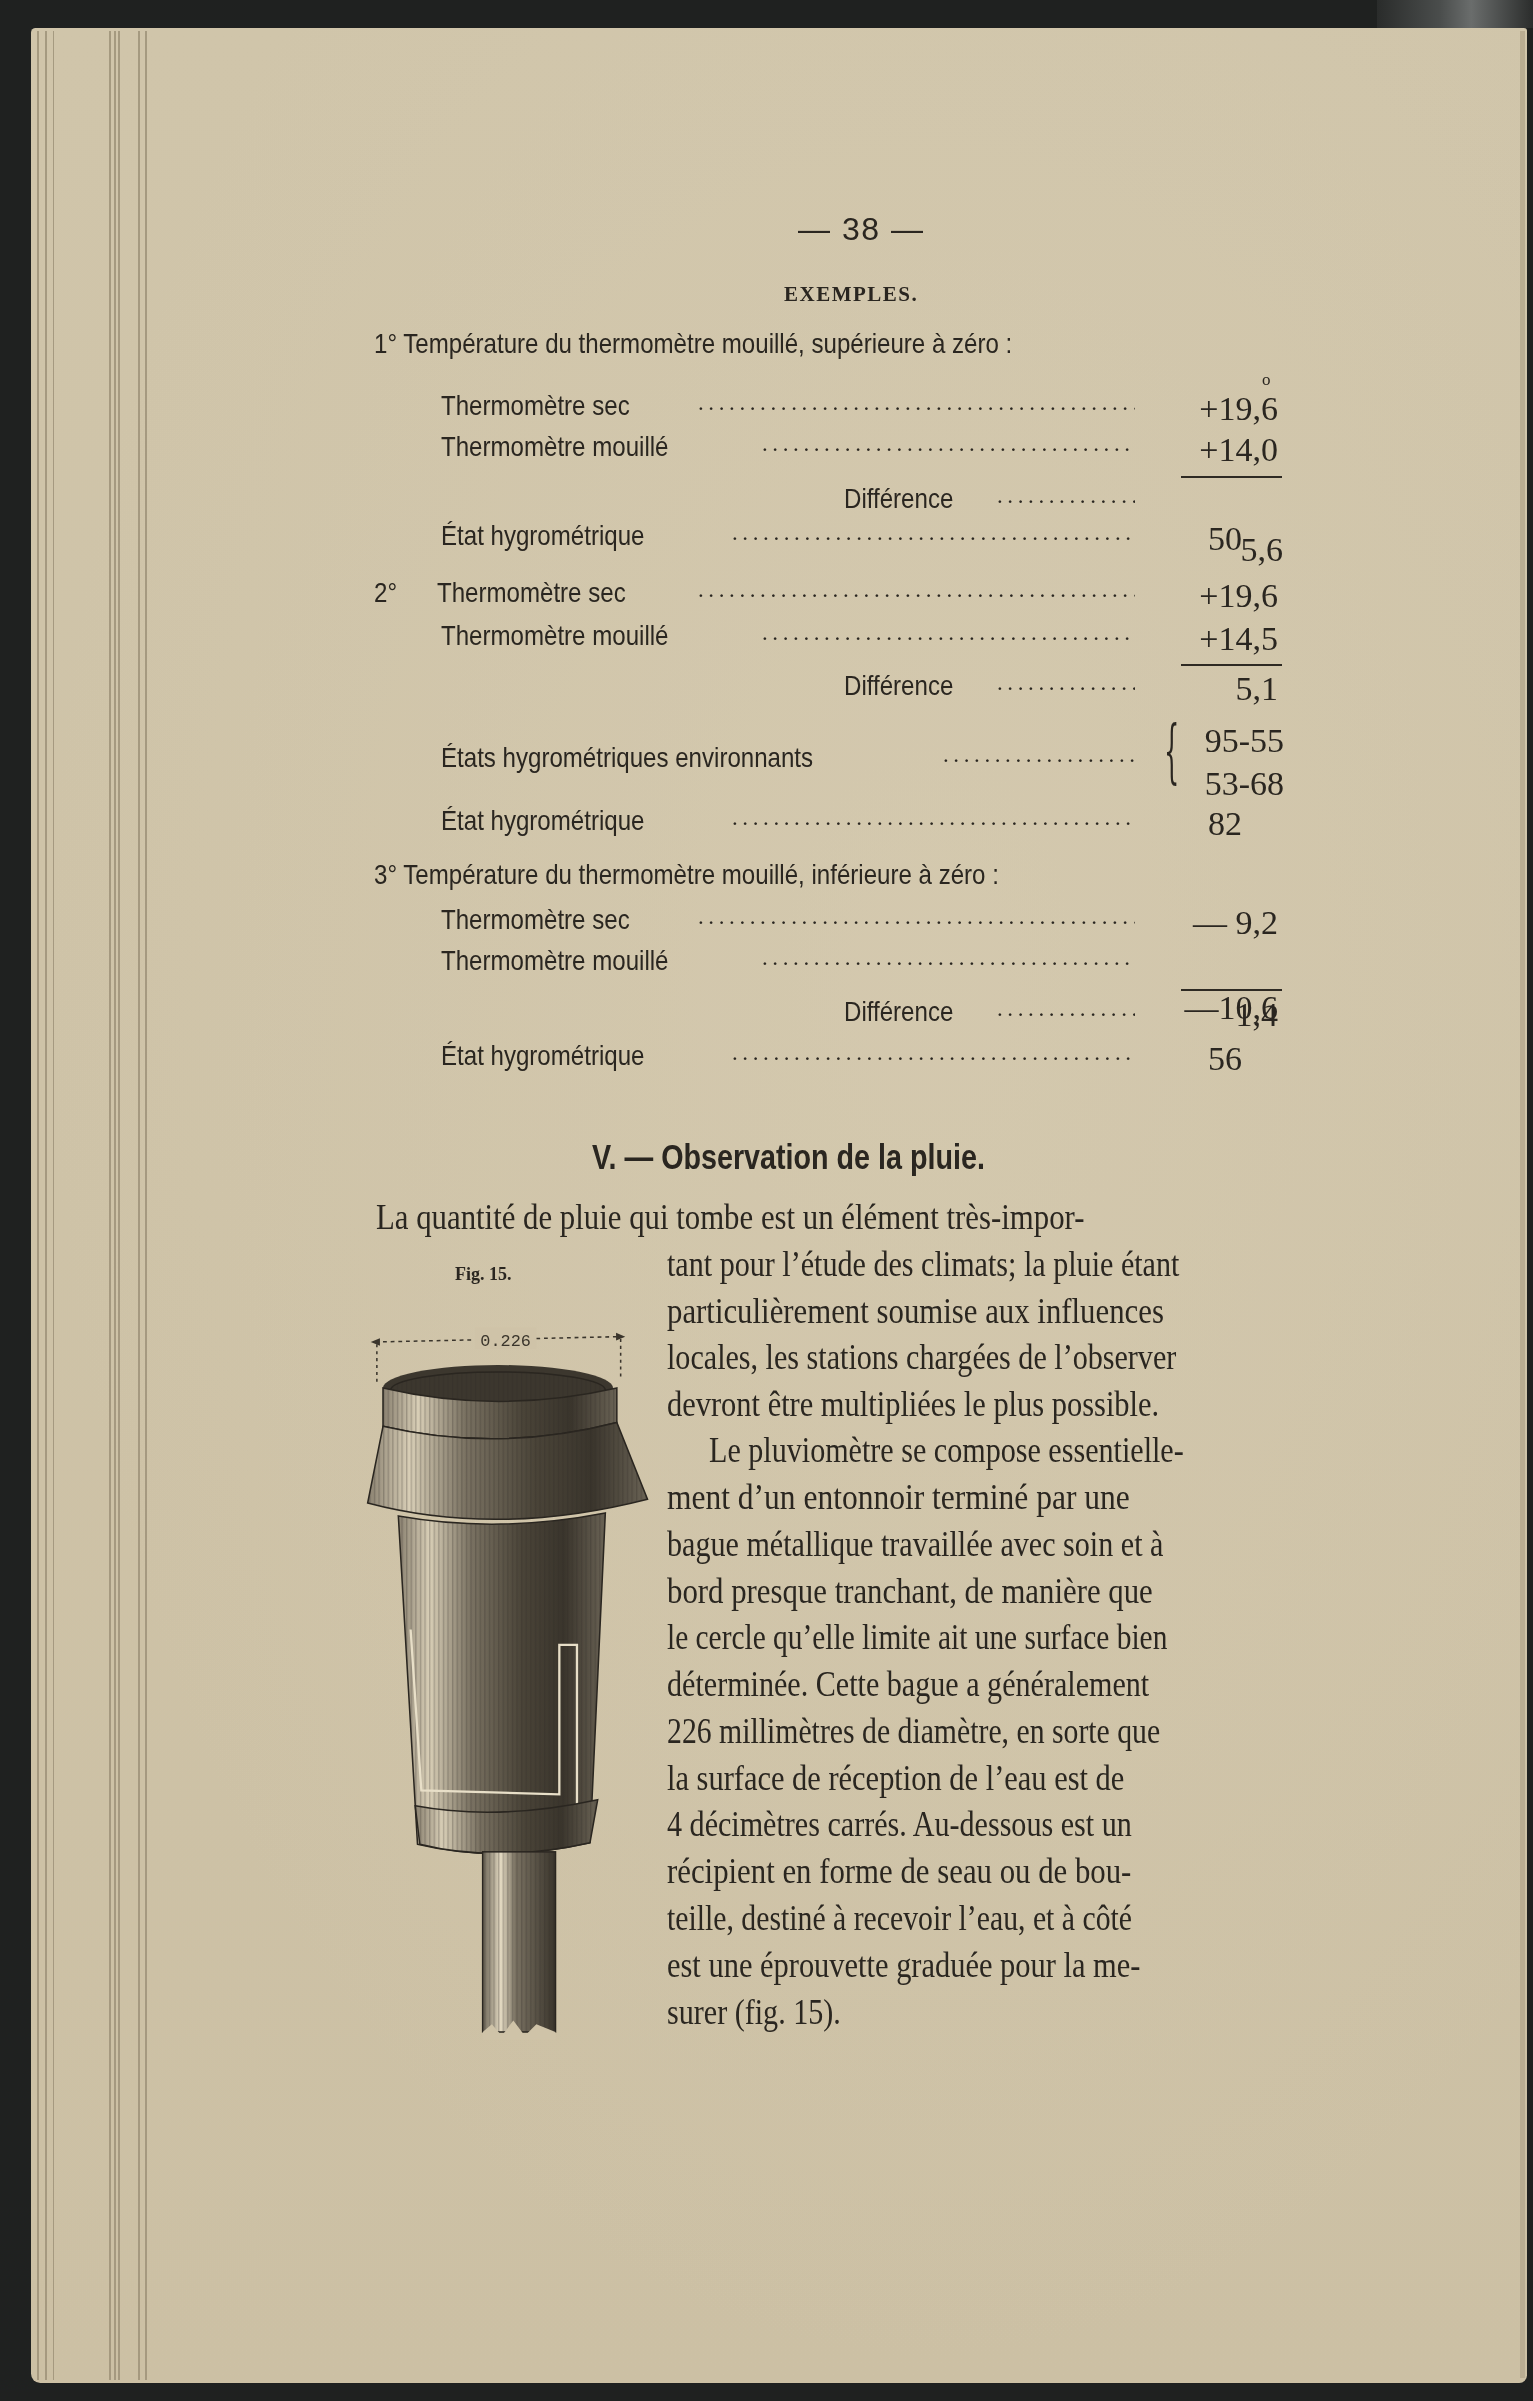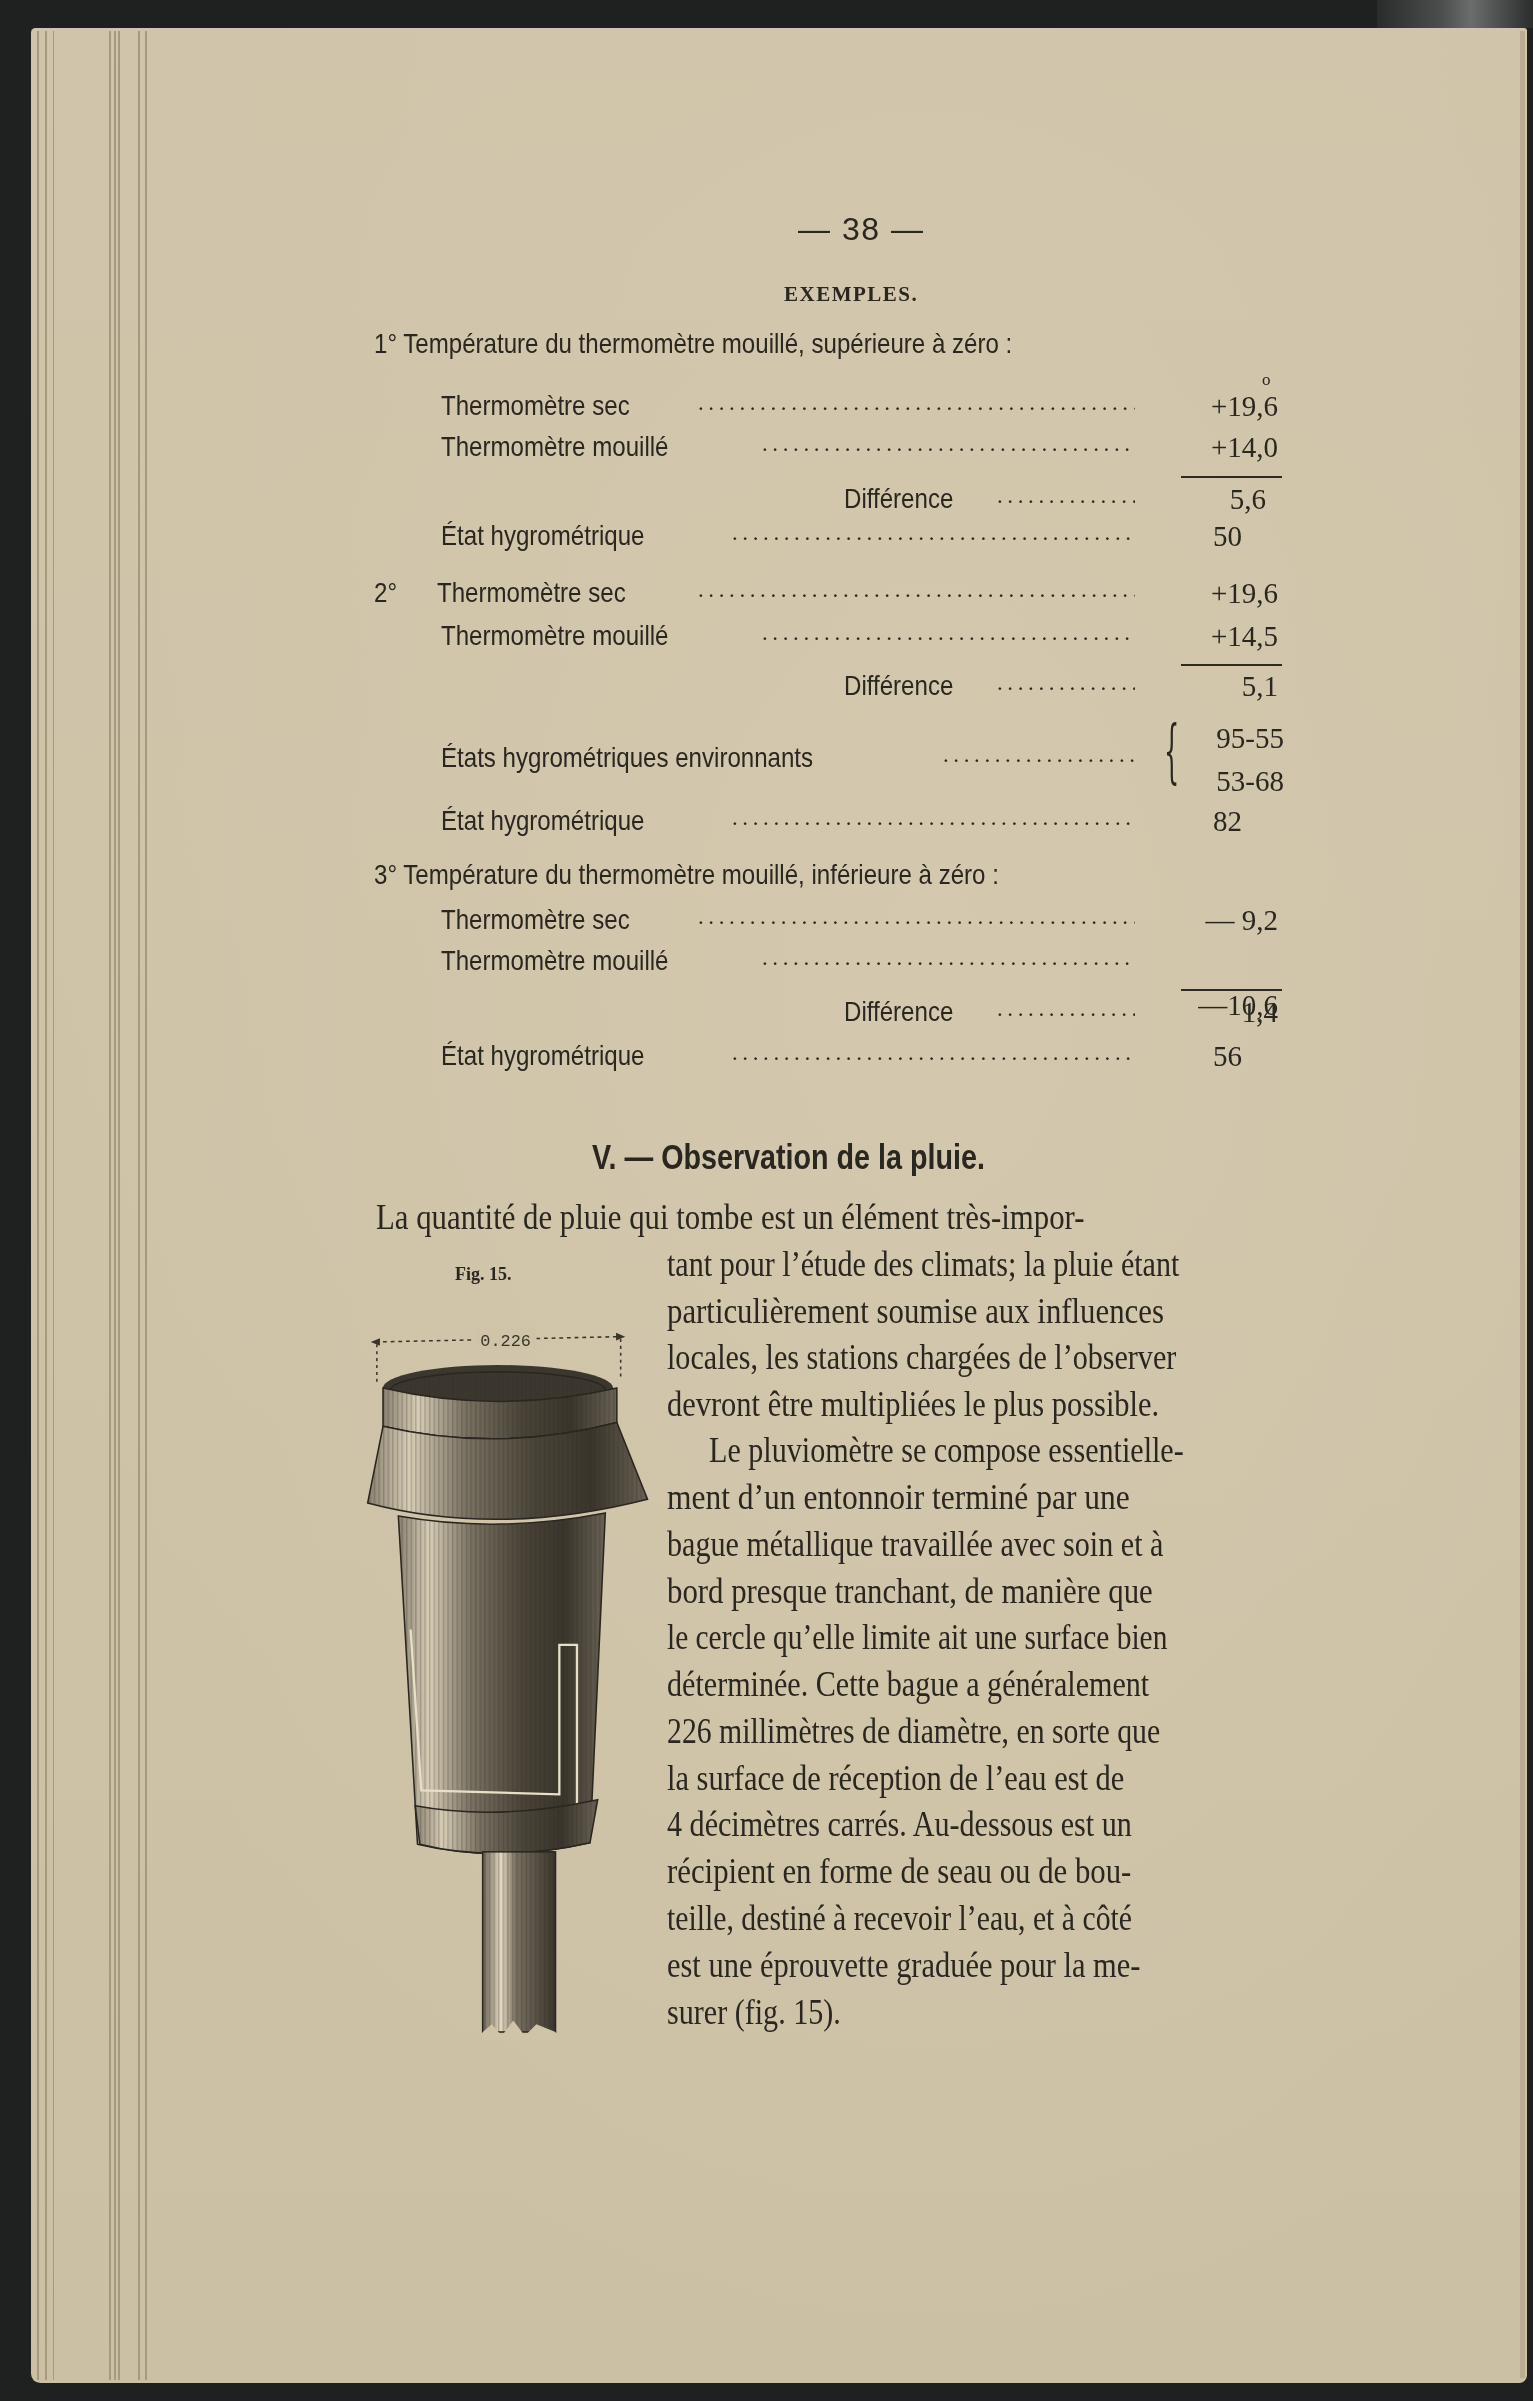--- a/index.html
+++ b/index.html
@@ -43,21 +43,21 @@
   .row { position: absolute; height: 34px; }
   .row .label {
     position: absolute; left: 0; top: 0; font-size: 28px; white-space: nowrap;
     font-family: "Liberation Sans", "DejaVu Sans", sans-serif;
     transform: scaleX(0.86); transform-origin: left top;
   }
   .row .dots {
     position: absolute; top: 0; font-size: 23px; letter-spacing: 4.6px; white-space: nowrap; overflow: hidden;
   }
   .row .value {
-    position: absolute; top: 0; width: 153px; text-align: right; font-size: 29px; white-space: nowrap;
+    position: absolute; top: 0; width: 153px; text-align: right; font-size: 34px; white-space: nowrap;
     font-family: "Liberation Serif", "DejaVu Serif", serif;
   }
   .rule { position: absolute; height: 2.3px; background: #2e2a23; width: 101px; }
   .degree { position: absolute; font-size: 17px; }
   .brace {
     position: absolute; font-size: 69px; line-height: 69px; transform: scaleX(0.35);
     transform-origin: left top; font-family: "DejaVu Serif", serif;
   }
 
   .section-title {
@@ -108,21 +108,21 @@
   </div>
   <div class="row" style="left:441px; top:431px; width:844px;">
     <span class="label">Thermomètre mouillé</span>
     <span class="dots" style="left:321px; width:374px;">................................................</span>
     <span class="value" style="left:684px;">+14,0</span>
   </div>
   <div class="rule" style="left:1181px; top:476px;"></div>
   <div class="row" style="left:844px; top:483px; width:445px;">
     <span class="label">Différence</span>
     <span class="dots" style="left:153px; width:138px;">..................</span>
-    <span class="value" style="left:269px;">5,6</span>
+    <span class="value" style="left:286px;margin-top:48px;">5,6</span>
   </div>
   <div class="row" style="left:441px; top:520px; width:844px;">
     <span class="label">État hygrométrique</span>
     <span class="dots" style="left:291px; width:403px;">....................................................</span>
     <span class="value" style="left:648px;">50</span>
   </div>
 
   <div class="line" style="left:374px; top:577px;">2°</div>
   <div class="row" style="left:437px; top:577px; width:848px;">
     <span class="label">Thermomètre sec</span>

